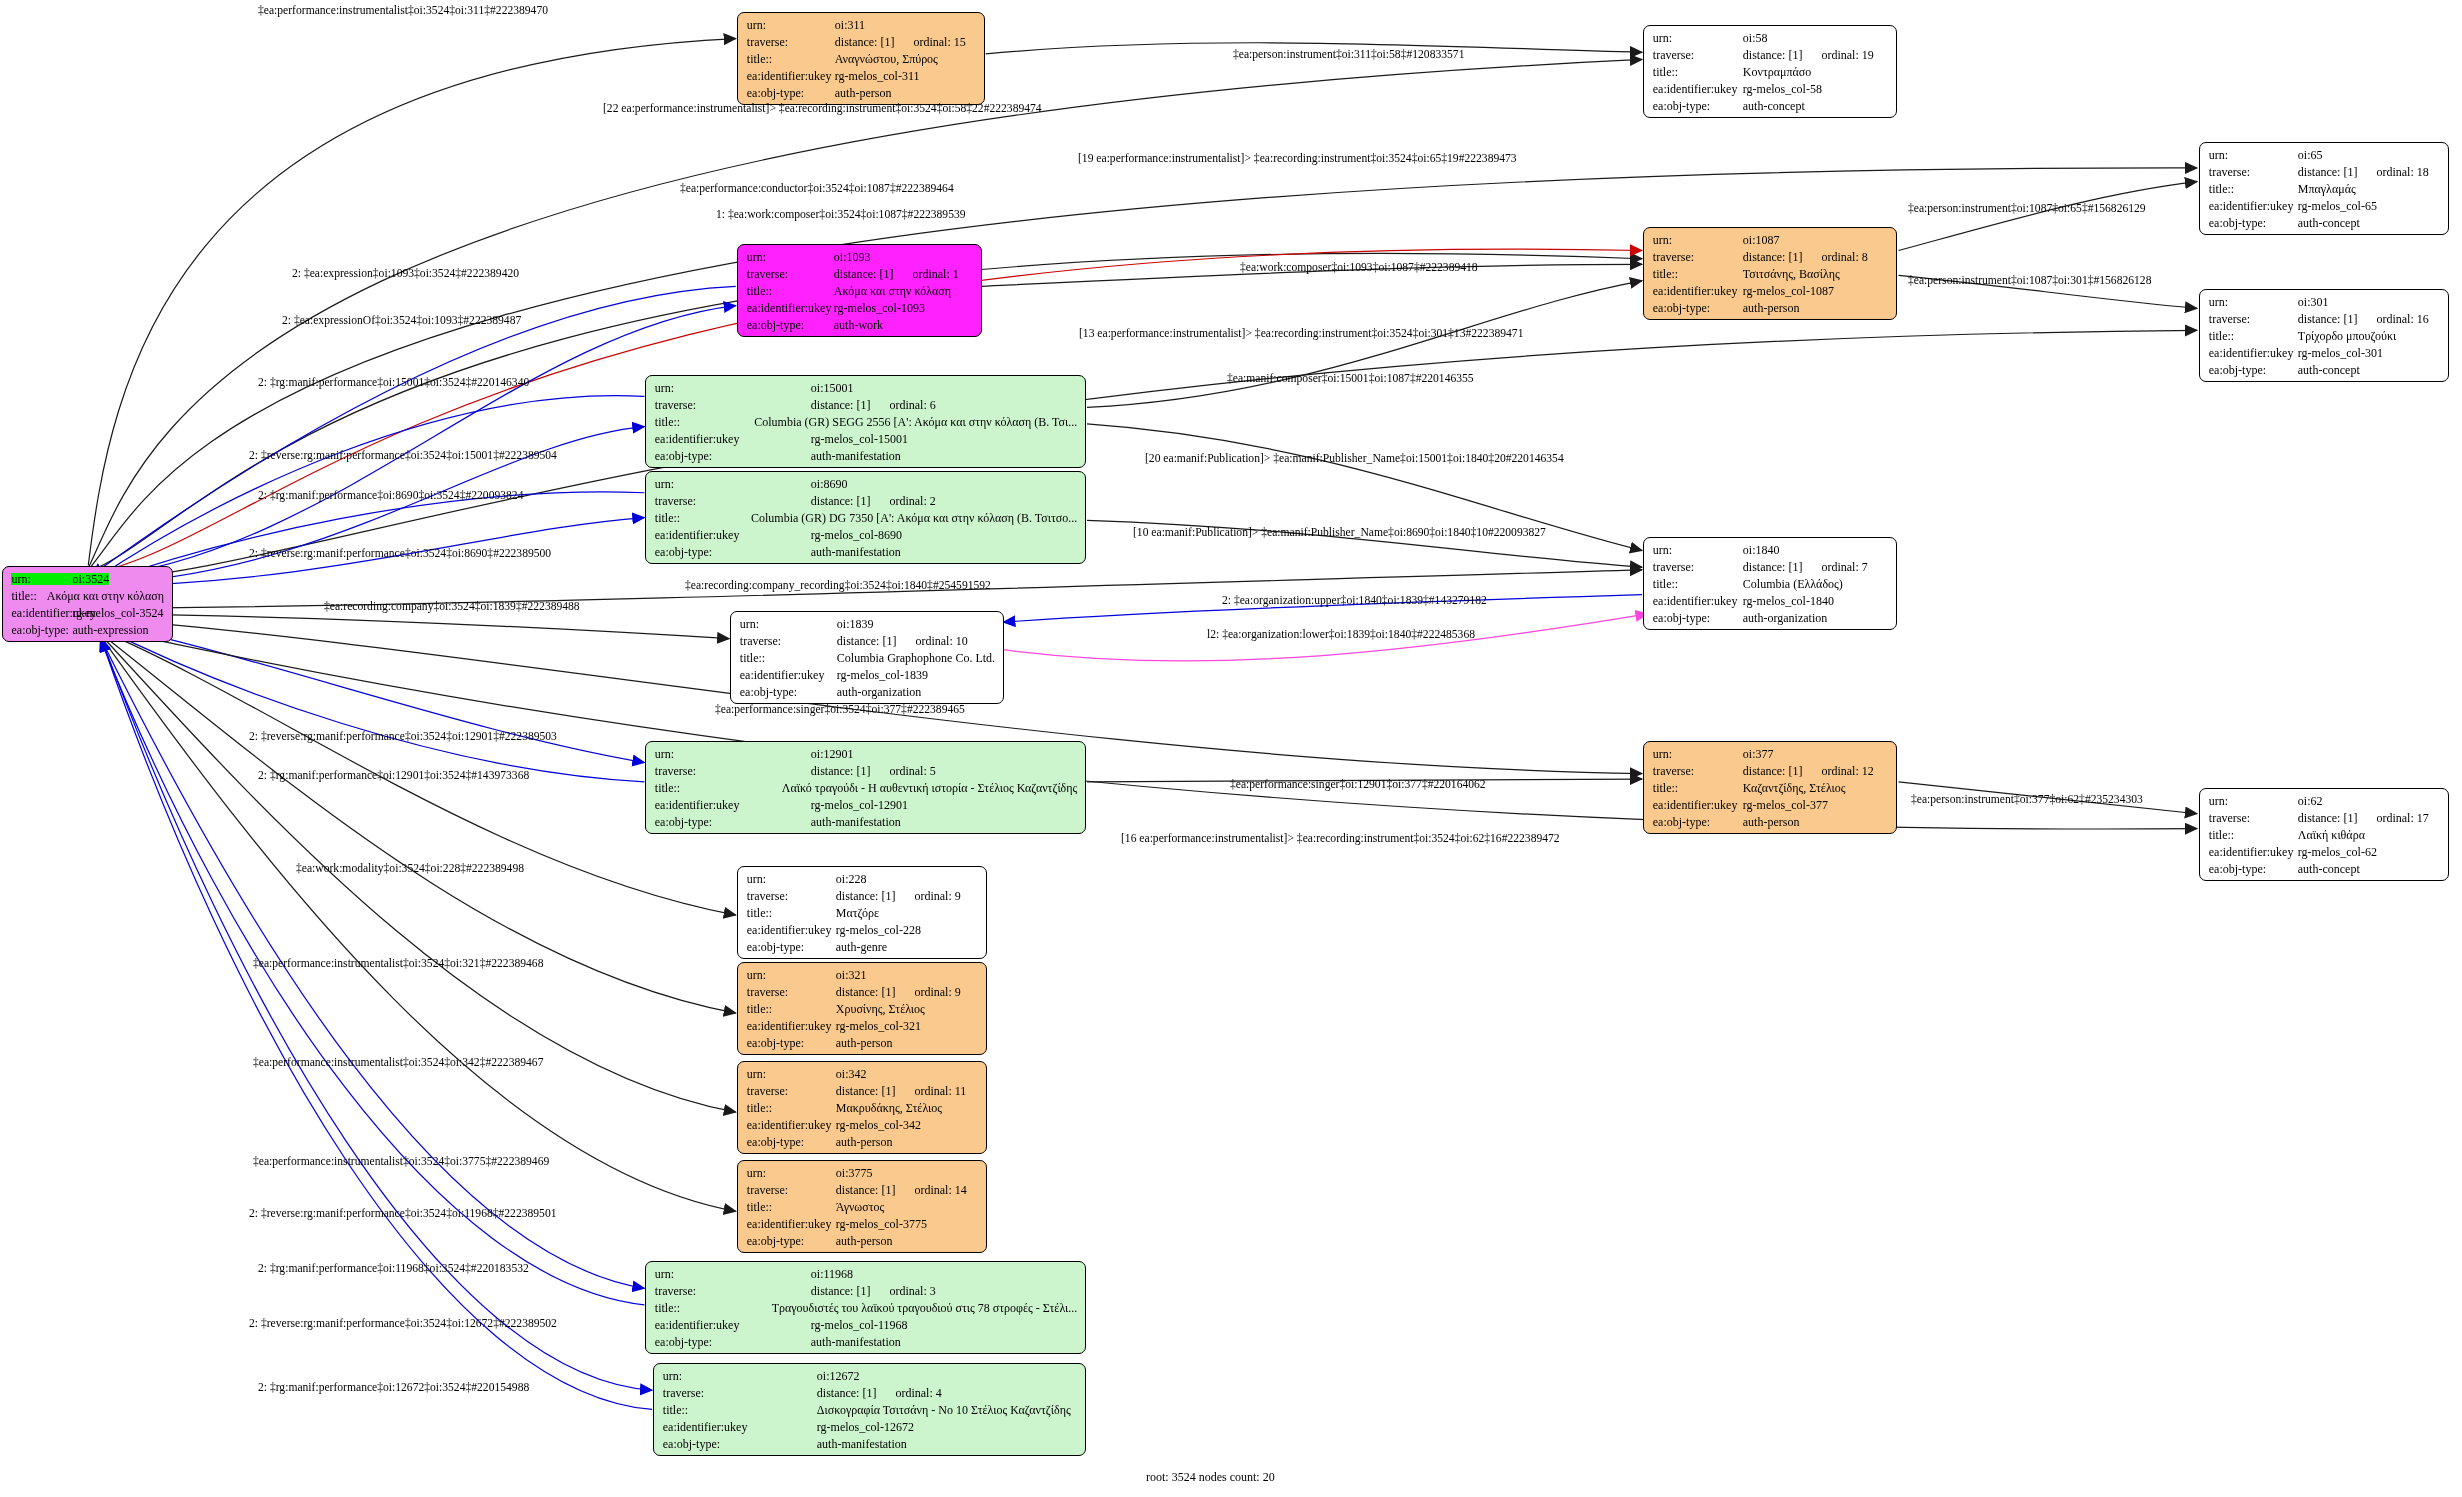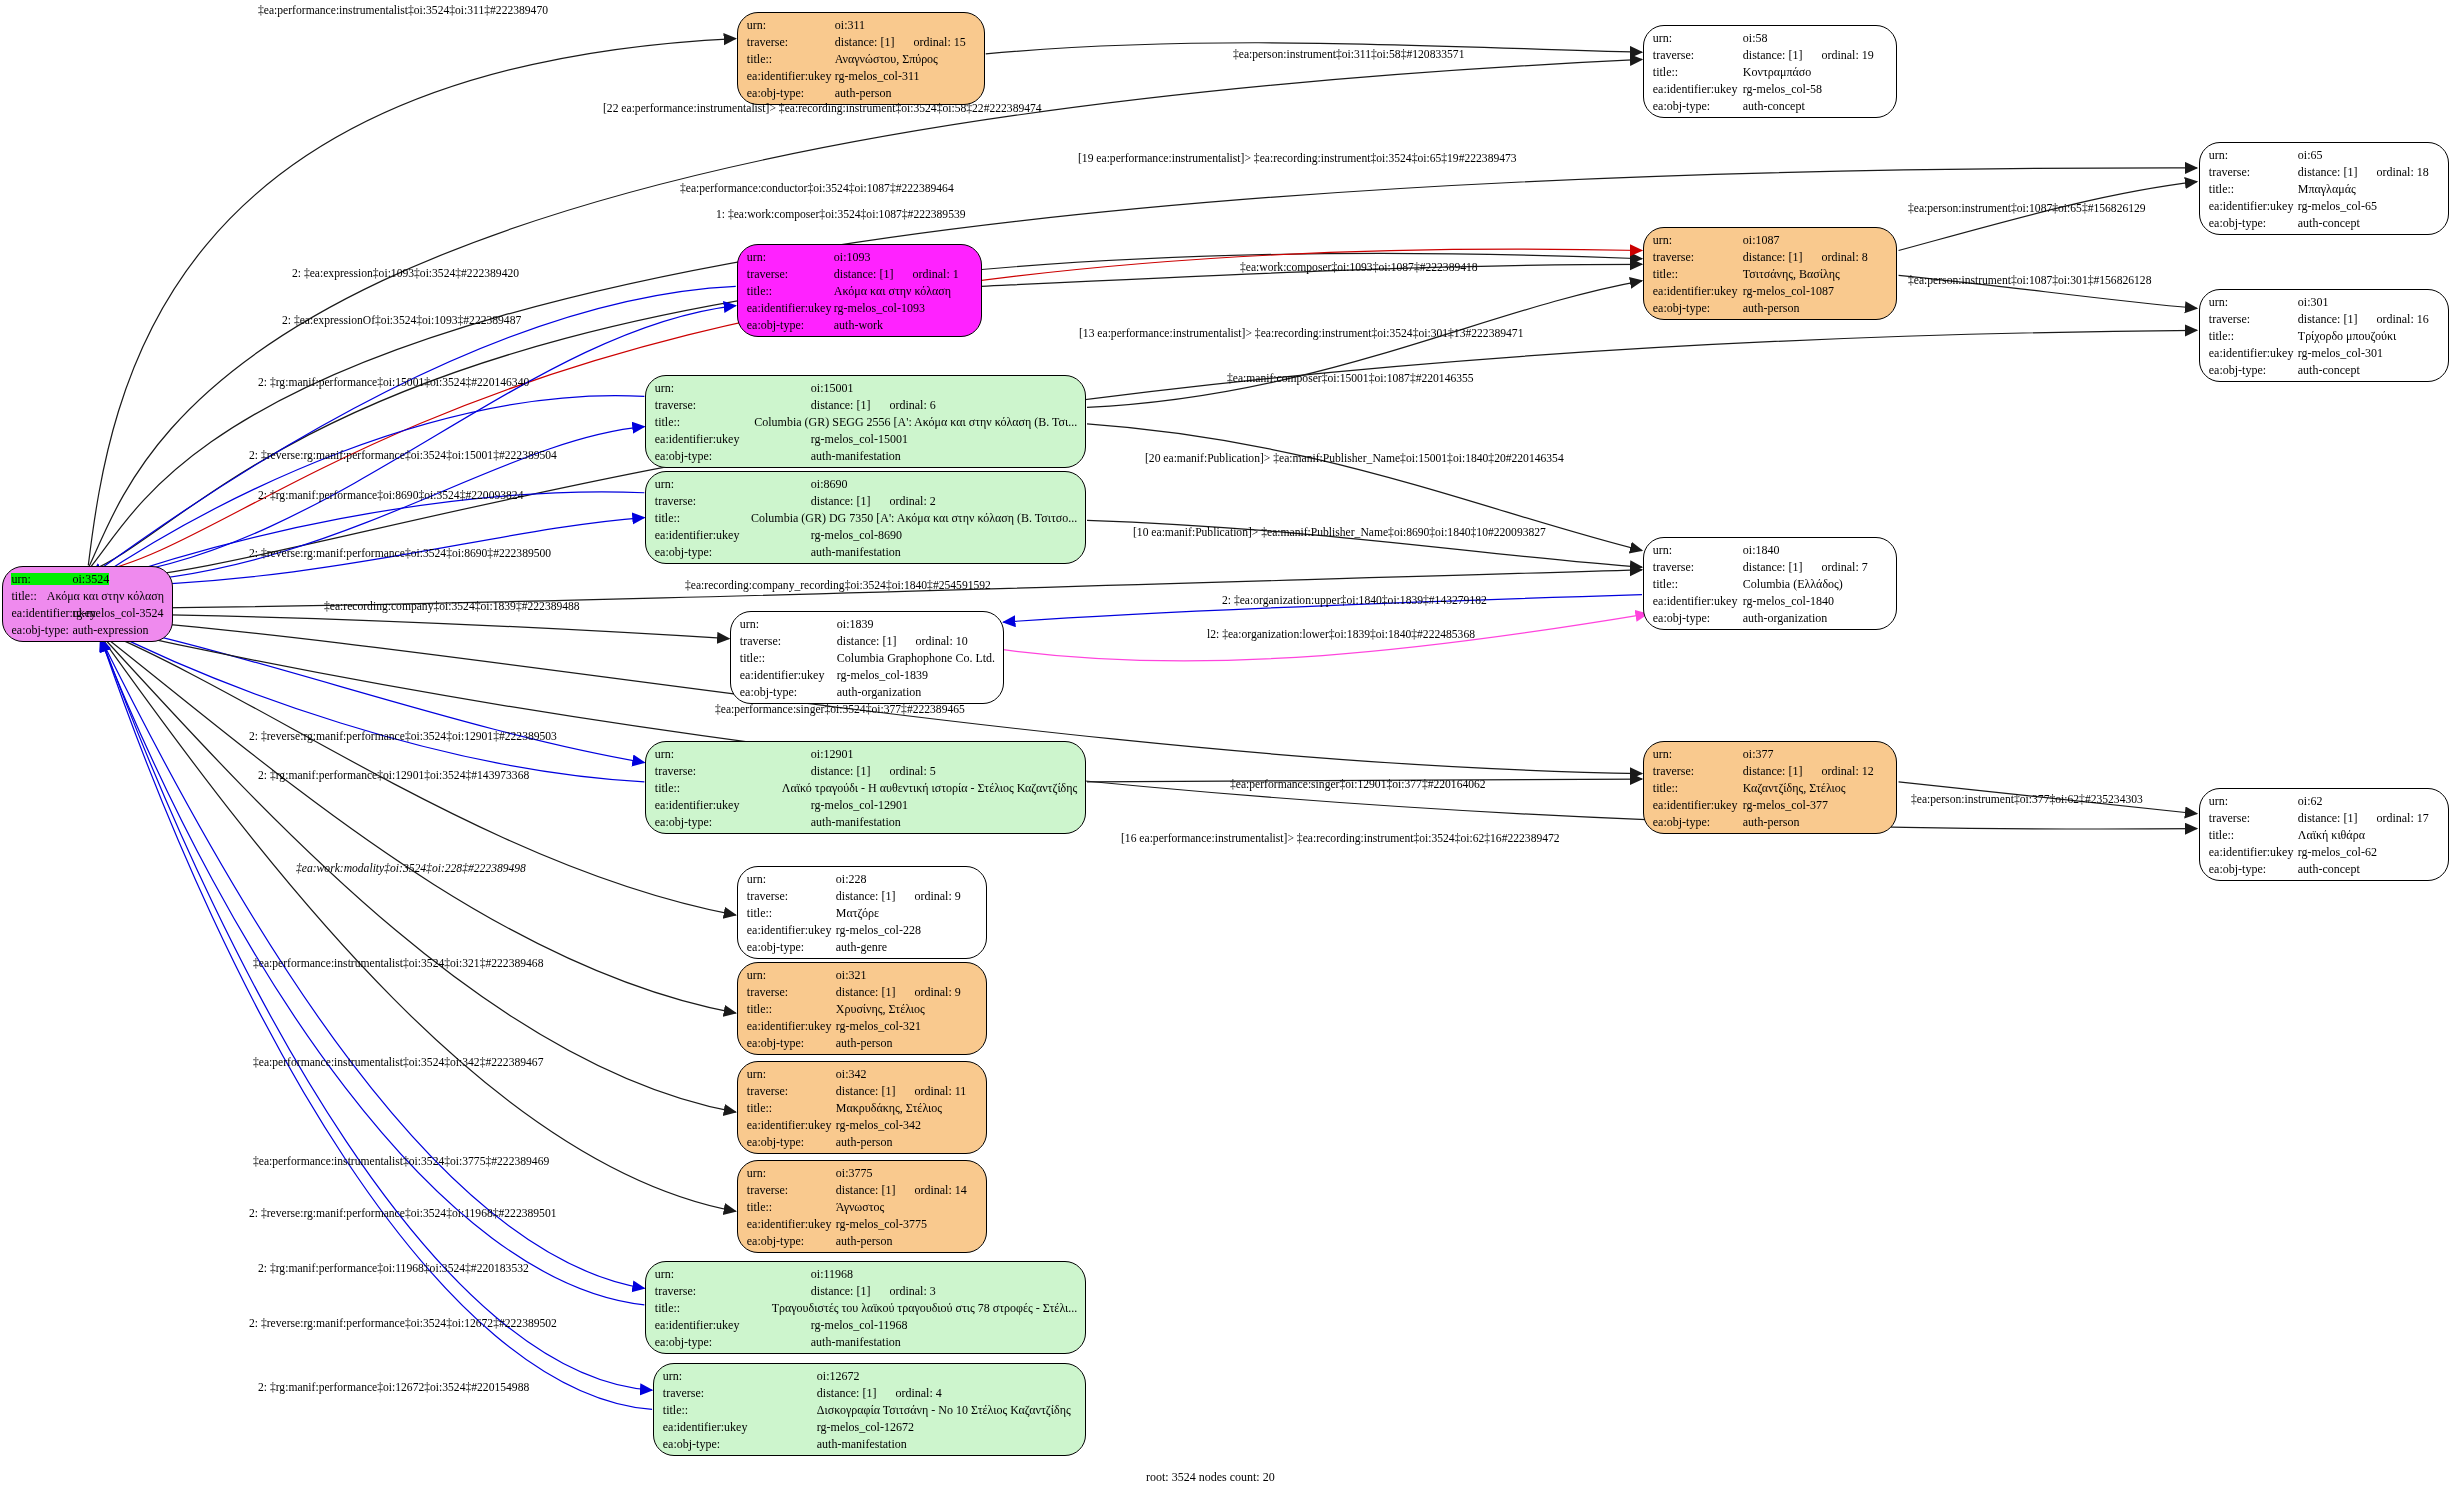--- a/index.html
+++ b/index.html
@@ -1,20 +1,20 @@
 <!DOCTYPE html>
 <html style="font-size:8.8px"><head>
 <meta charset="utf-8">
 <style>
   html,body{margin:0;padding:0;background:#ffffff;}
   body{font-family:"Liberation Serif","DejaVu Serif",serif;}
   #canvas{position:relative;width:2462px;height:1497px;overflow:hidden;background:#fff;}
   svg#edges{position:absolute;left:0;top:0;width:2462px;height:1497px;pointer-events:none;}
 
-  .node{position:absolute;border:1.1px solid #000;border-radius:21px;box-sizing:border-box;
+  .node{position:absolute;border:1.1px solid #000;border-radius:7px;box-sizing:border-box;
         padding:5.5px 7.7px 5.5px 8.8px;background:#fff;}
   .node.person{background:#f9c98e;}
   .node.work{background:#ff22ff;}
   .node.manif{background:#cdf5cd;}
   .node.expr{background:#ef8aee;}
   .node.plain{background:#fff;}
 
   .row{display:flex;align-items:baseline;line-height:1.0;white-space:nowrap;}
   .k{display:inline-block;font-size:12px;color:#000;}
   .v{display:inline-block;font-size:12px;color:#000;}
@@ -568,21 +568,21 @@
       <div class="elabel" style="left: 685px; top: 579px;">‡ea:recording:company_recording‡oi:3524‡oi:1840‡#254591592</div>
       <div class="elabel" style="left: 1222px; top: 594px;">2: ‡ea:organization:upper‡oi:1840‡oi:1839‡#143279182</div>
       <div class="elabel" style="left: 284px; top: 600px; margin-left: 40px;">‡ea:recording:company‡oi:3524‡oi:1839‡#222389488</div>
       <div class="elabel" style="left: 1207px; top: 628px;">l2: ‡ea:organization:lower‡oi:1839‡oi:1840‡#222485368</div>
       <div class="elabel" style="left: 715px; top: 703px;">‡ea:performance:singer‡oi:3524‡oi:377‡#222389465</div>
       <div class="elabel" style="left: 249px; top: 730px;">2: ‡reverse:rg:manif:performance‡oi:3524‡oi:12901‡#222389503</div>
       <div class="elabel" style="left: 258px; top: 769px;">2: ‡rg:manif:performance‡oi:12901‡oi:3524‡#143973368</div>
       <div class="elabel" style="left: 1230px; top: 778px;">‡ea:performance:singer‡oi:12901‡oi:377‡#220164062</div>
       <div class="elabel" style="left: 1911px; top: 793px;">‡ea:person:instrument‡oi:377‡oi:62‡#235234303</div>
       <div class="elabel" style="left: 1121px; top: 832px;">[16 ea:performance:instrumentalist]&gt; ‡ea:recording:instrument‡oi:3524‡oi:62‡16#222389472</div>
-      <div class="elabel" style="left: 296px; top: 862px; font-style: italic;">‡ea:work:modality‡oi:3524‡oi:228‡#222389498</div>
+      <div class="elabel" style="left: 296px; top: 862px;">‡ea:work:modality‡oi:3524‡oi:228‡#222389498</div>
       <div class="elabel" style="left: 253px; top: 957px;">‡ea:performance:instrumentalist‡oi:3524‡oi:321‡#222389468</div>
       <div class="elabel" style="left: 253px; top: 1056px;">‡ea:performance:instrumentalist‡oi:3524‡oi:342‡#222389467</div>
       <div class="elabel" style="left: 253px; top: 1155px;">‡ea:performance:instrumentalist‡oi:3524‡oi:3775‡#222389469</div>
       <div class="elabel" style="left: 249px; top: 1207px;">2: ‡reverse:rg:manif:performance‡oi:3524‡oi:11968‡#222389501</div>
       <div class="elabel" style="left: 258px; top: 1262px;">2: ‡rg:manif:performance‡oi:11968‡oi:3524‡#220183532</div>
       <div class="elabel" style="left: 249px; top: 1317px;">2: ‡reverse:rg:manif:performance‡oi:3524‡oi:12672‡#222389502</div>
       <div class="elabel" style="left: 258px; top: 1381px;">2: ‡rg:manif:performance‡oi:12672‡oi:3524‡#220154988</div>
     </div>
 
   <div class="footer" style="left:1146px;top:1470px;">root: 3524 nodes count: 20</div>

